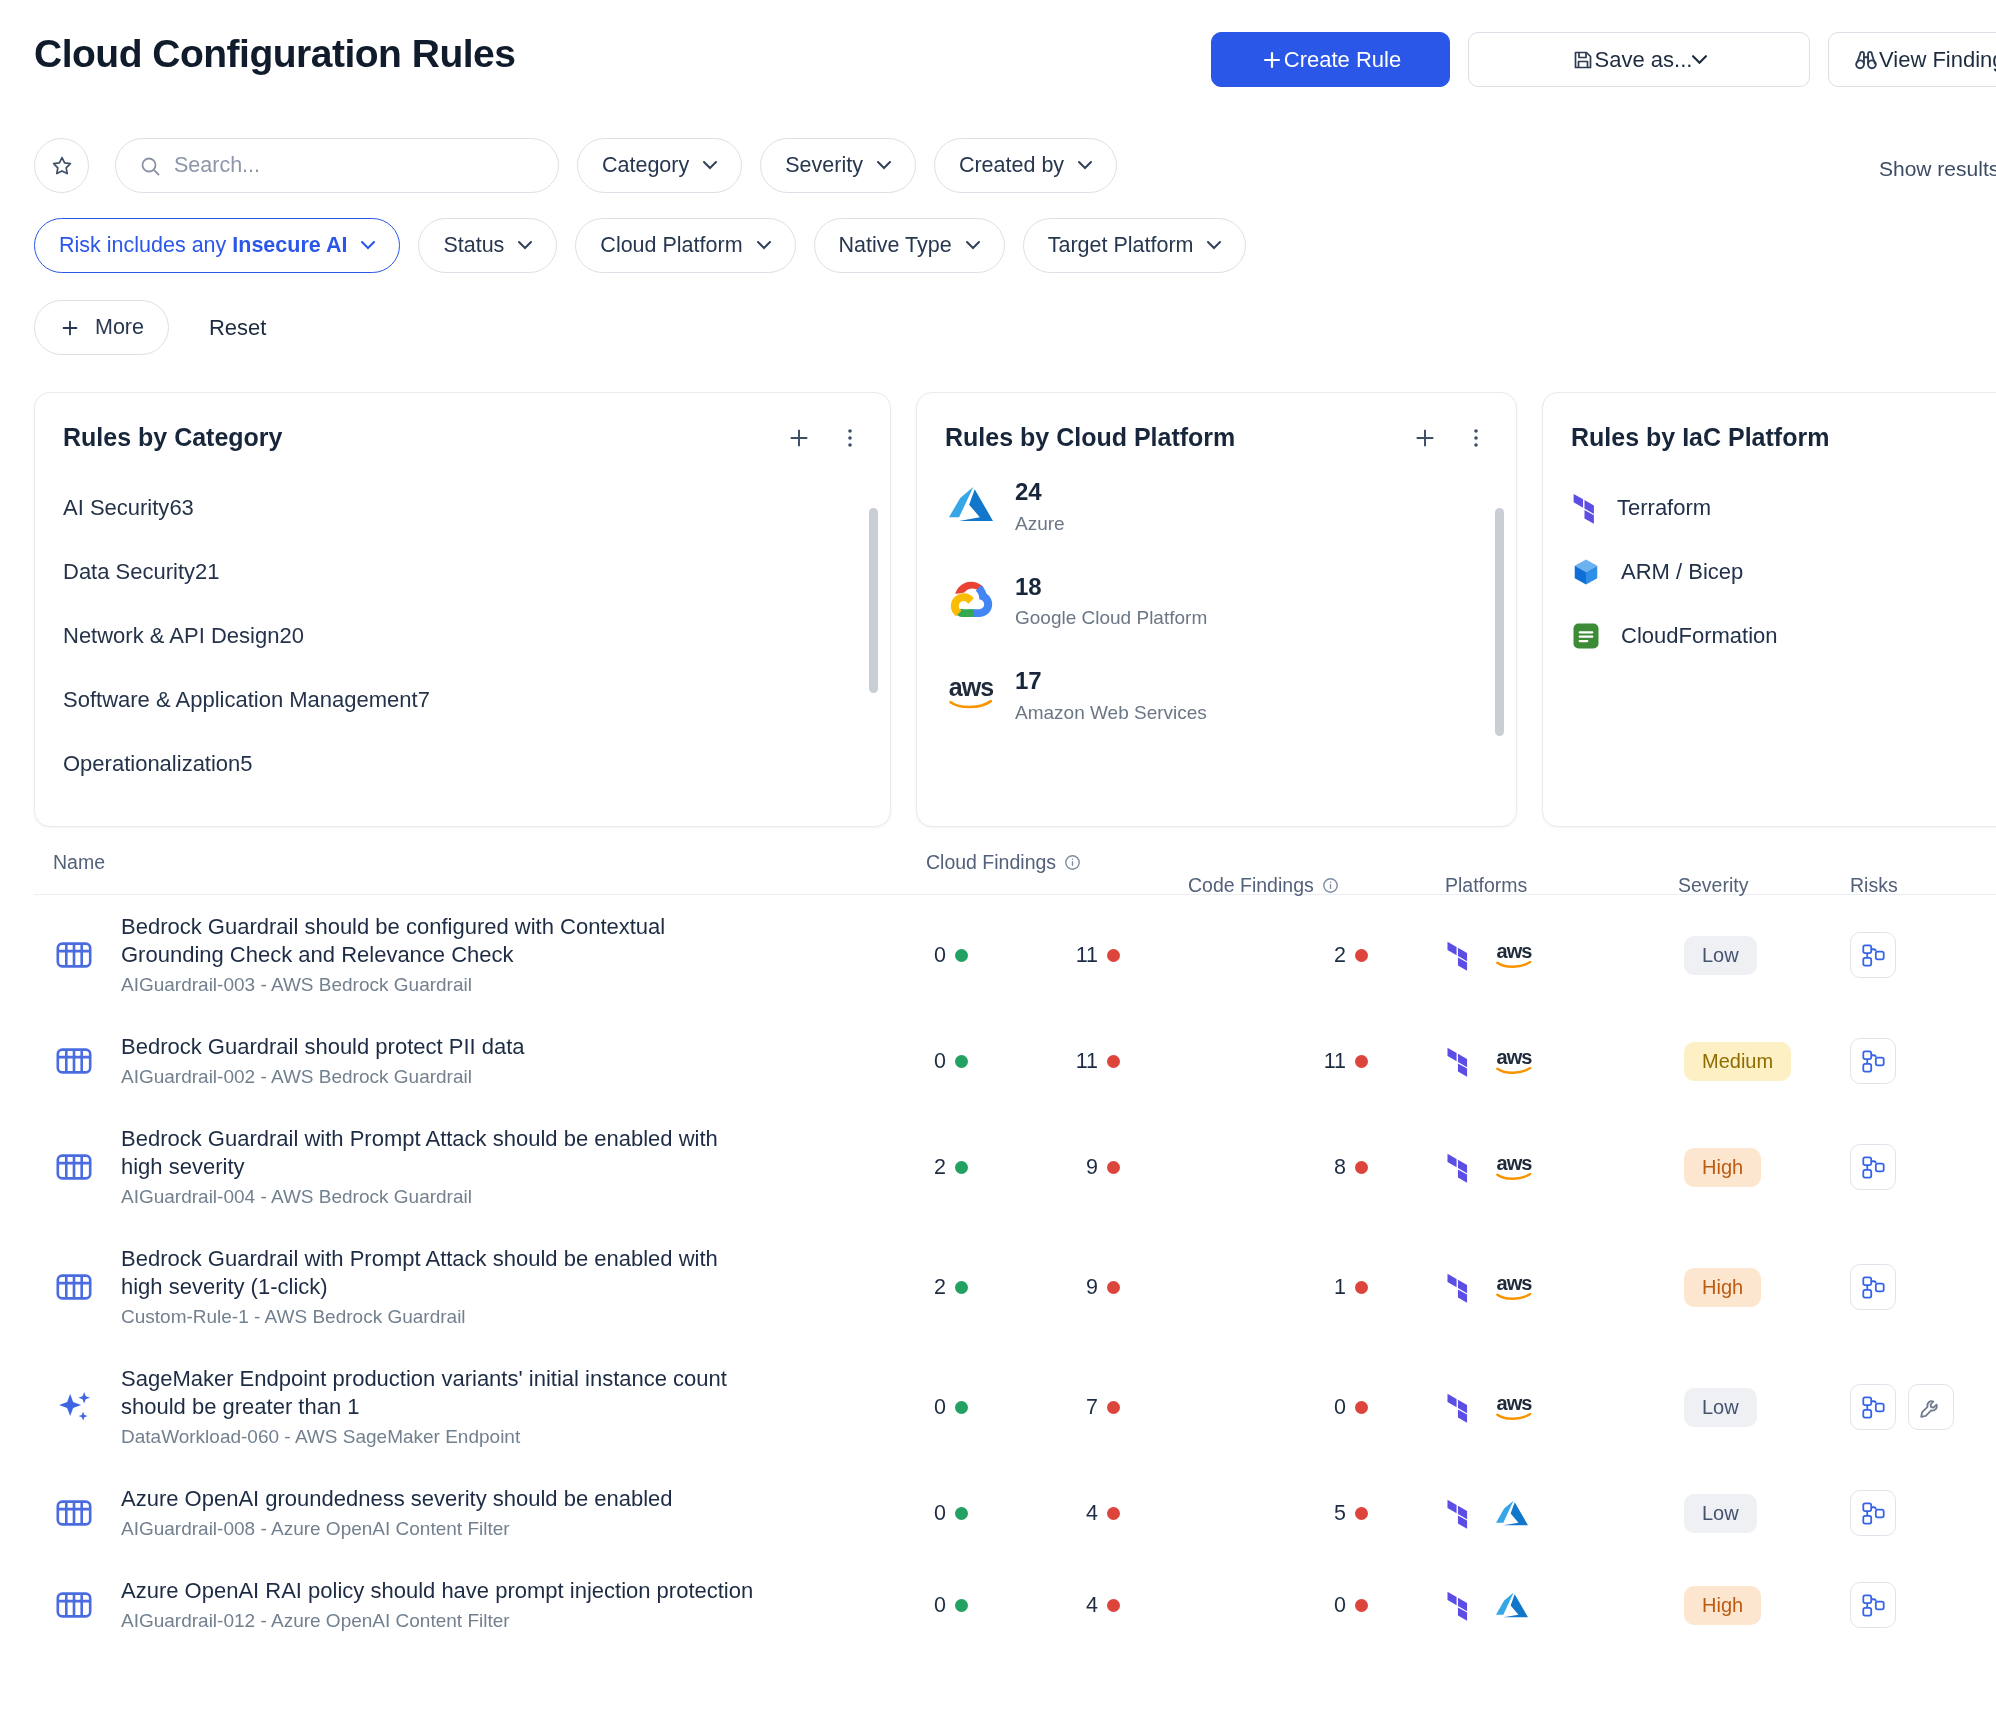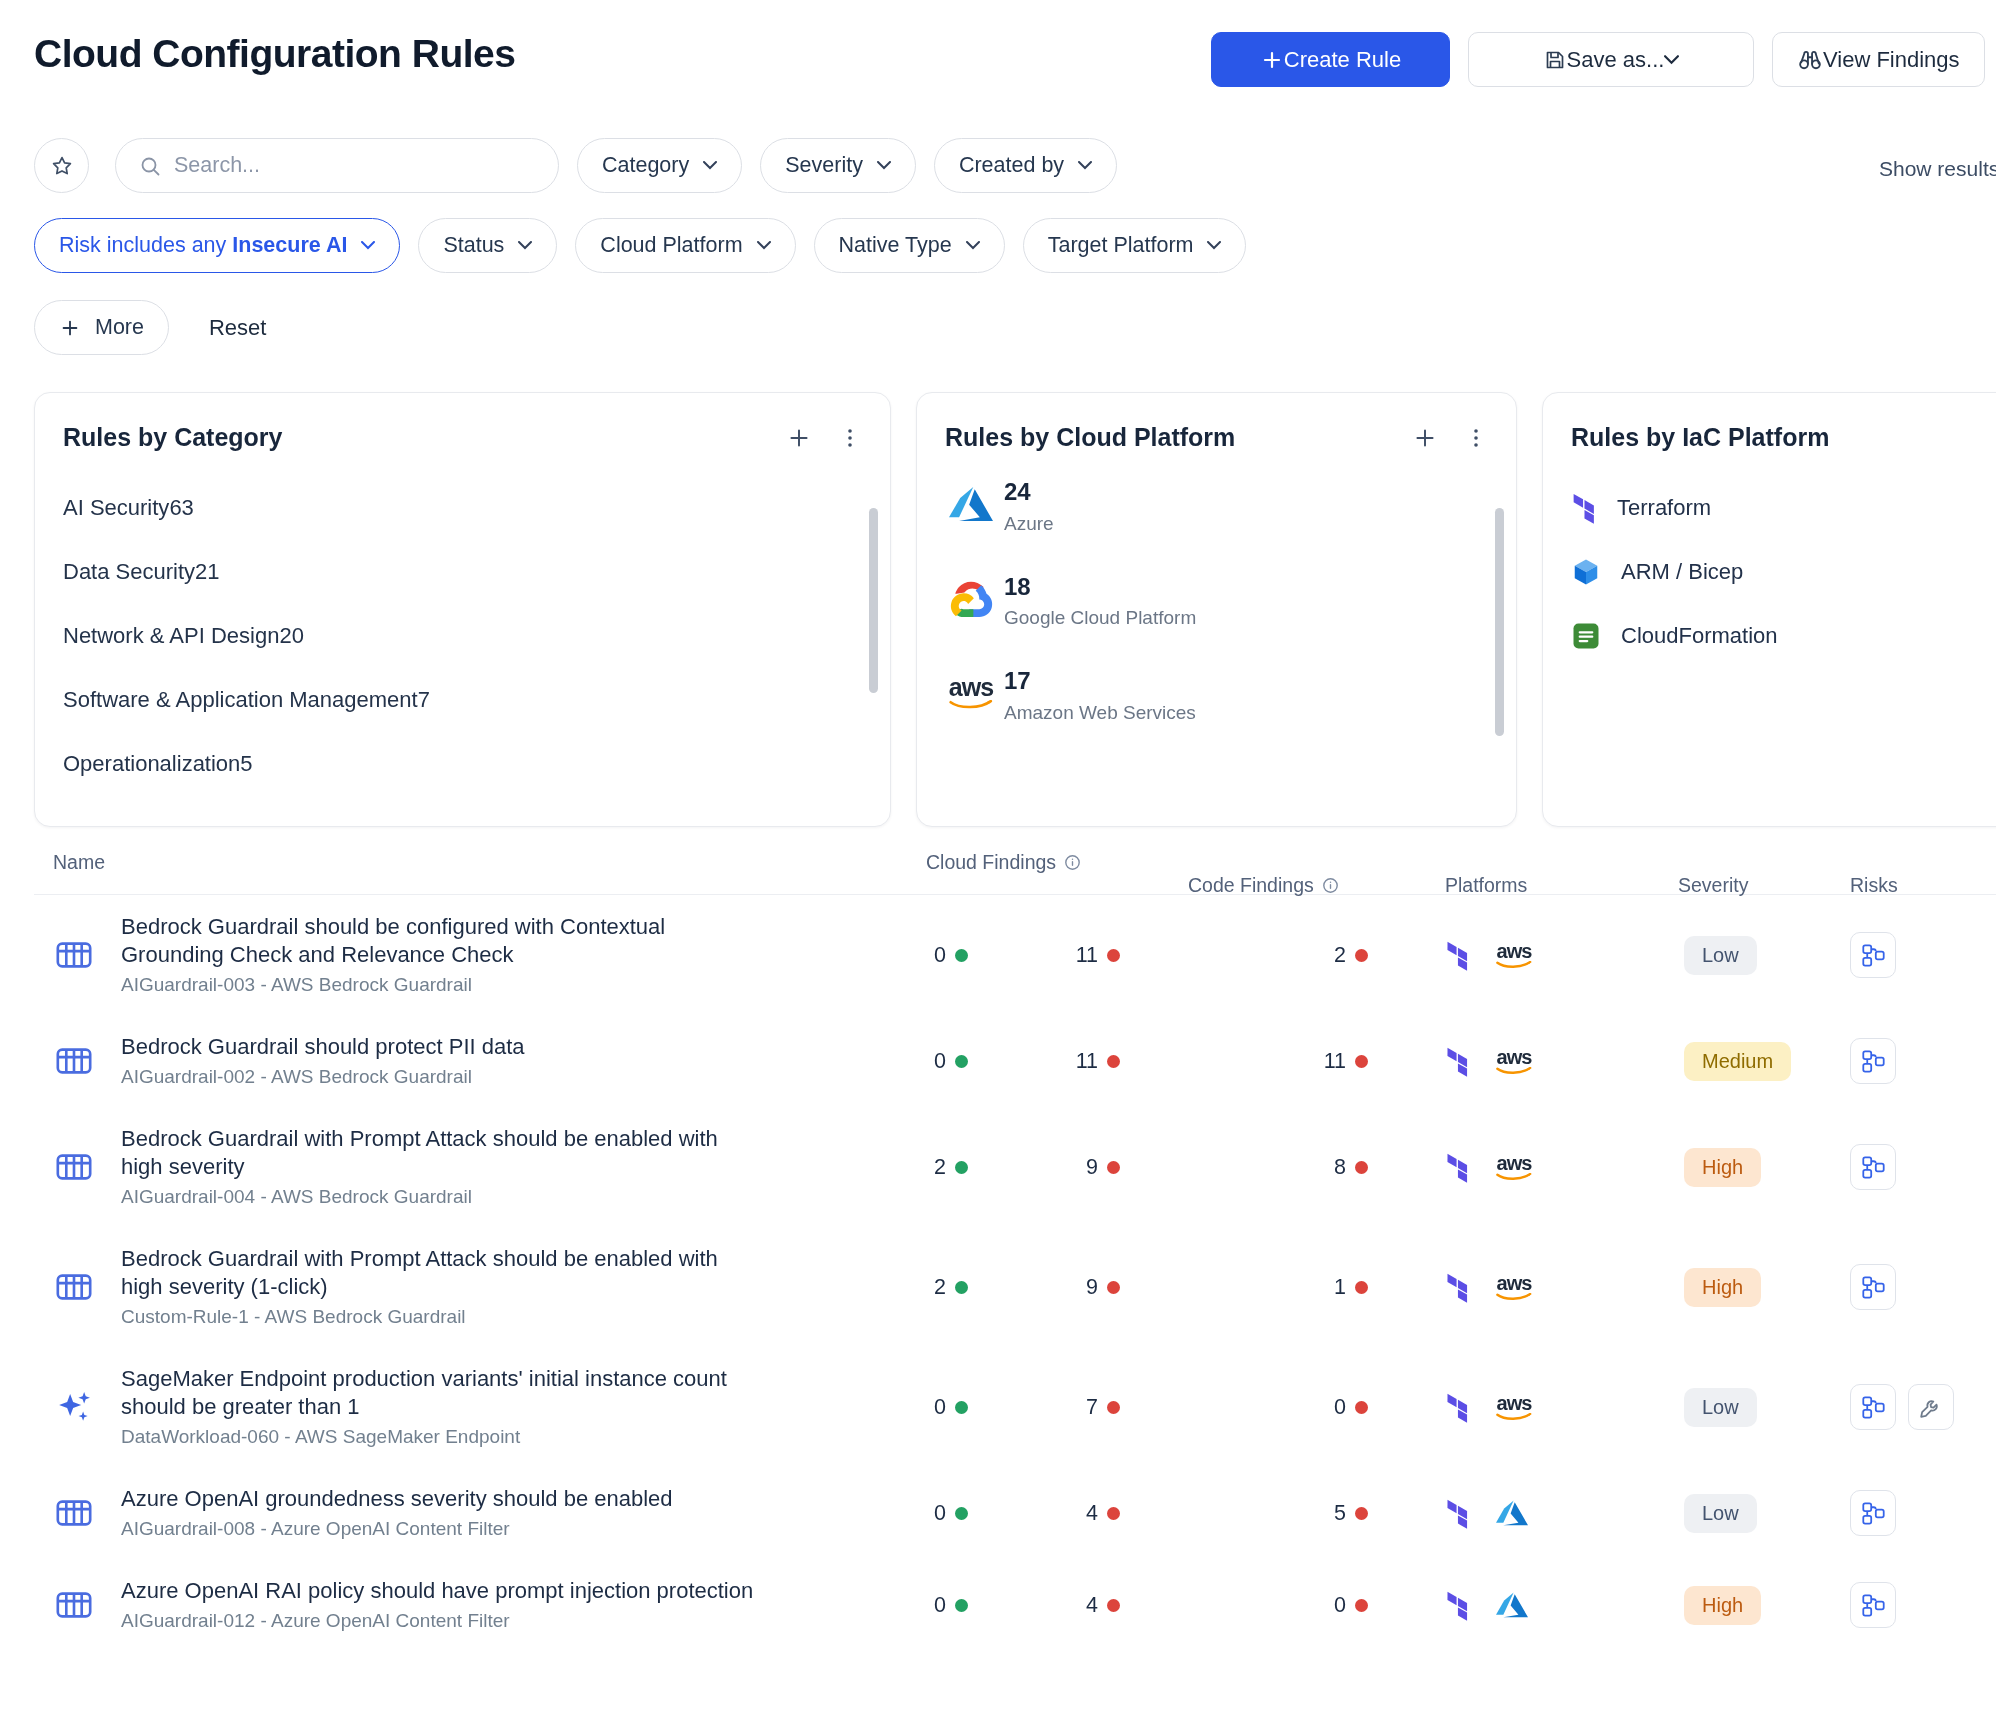--- a/index.html
+++ b/index.html
@@ -12,21 +12,21 @@
   html,body{width:1996px;height:1712px;overflow:hidden;background:#fff;
     font-family:"Liberation Sans",sans-serif;color:var(--text);position:relative}
   .page{padding:30px 0 0 34px;position:relative;width:1996px;height:1712px}
 
   
   .page-title{font-size:39px;font-weight:700;color:#101b2c;letter-spacing:-.5px;line-height:48px}
   .top-actions{position:absolute;top:32px;left:1211px;display:flex;gap:18px;white-space:nowrap}
   .btn{height:55px;display:inline-flex;align-items:center;gap:0;border-radius:10px;
     font-size:22px;cursor:pointer;border:1.5px solid var(--border);background:#fff;color:#1d2b3e;font-weight:500;padding:0 24px}
   .btn-primary{background:var(--accent);border-color:var(--accent);color:#fff;width:239px;justify-content:center}
-  .btn-saveas{width:286px;justify-content:center}
+  .btn-saveas{width:342px;justify-content:center}
   .btn svg{flex:0 0 auto}
 
   
   .frow{display:flex;align-items:center;gap:18px}
   .frow1{margin-top:60px}
   .frow2{margin-top:25px}
   .frow3{margin-top:27px}
   .iconbtn-circle{width:55px;height:55px;border:1.5px solid var(--border);border-radius:50%;
     display:flex;align-items:center;justify-content:center;background:#fff;cursor:pointer;margin-right:8px}
   .search{height:55px;width:444px;border:1.5px solid var(--border);border-radius:28px;
@@ -48,21 +48,21 @@
     padding:30px 28px 0 28px;box-shadow:0 1px 3px rgba(16,24,40,.05);flex:0 0 auto}
   .card1{width:857px}.card2{width:601px}.card3{width:640px}
   .card-head{display:flex;align-items:center;justify-content:space-between}
   .card-title{font-size:25px;font-weight:700;color:#18263b}
   .card-icons{display:flex;gap:26px;align-items:center;color:#3f4e66}
   .card-icons span{cursor:pointer;display:flex}
   .c1list{margin-top:24px}
   .c1row{display:flex;justify-content:flex-start;align-items:center;height:64px;padding-right:30px;
     font-size:22px;color:#24334a}
   .c2list{margin-top:26px}
-  .c2row{display:flex;align-items:flex-start;gap:7px;margin-bottom:38px}
+  .c2row{display:flex;align-items:flex-start;gap:18px;margin-bottom:38px}
   .c2icon{width:52px;height:52px;display:flex;align-items:center;justify-content:center}
   .c2num{font-size:24px;font-weight:600;color:#18263b;line-height:1.15}
   .c2label{font-size:19px;color:#6b7686;margin-top:7px}
   .c3list{margin-top:24px}
   .c3row{display:flex;align-items:center;gap:20px;height:64px;font-size:22px;color:#22314a}
   .vthumb{position:absolute;width:9px;border-radius:5px;background:#c9cdd4;right:12px;top:115px;cursor:pointer}
   .vthumb.t1{height:185px}.vthumb.t2{height:228px}
 
   
   .table{margin-top:24px}

